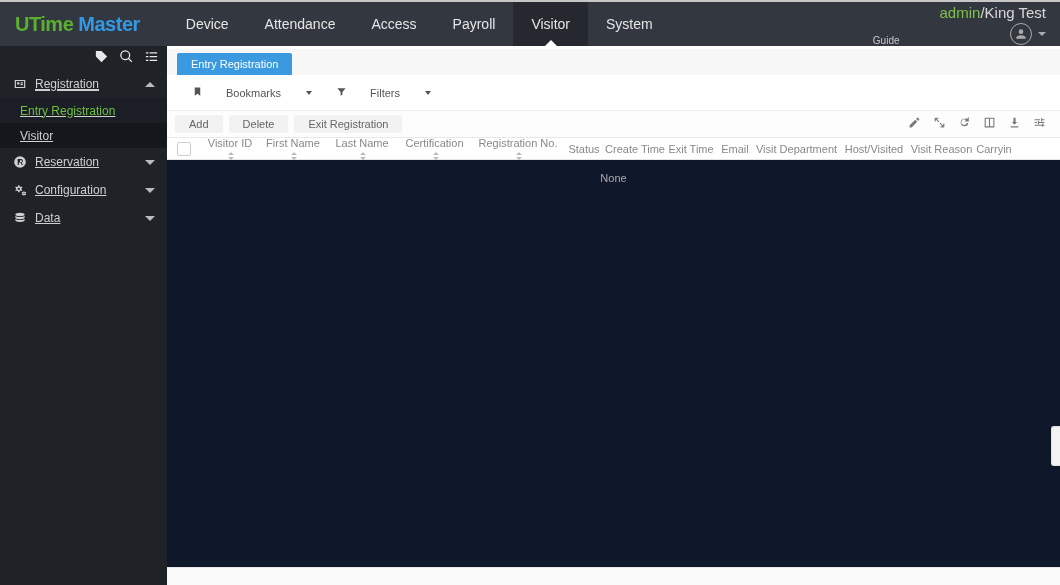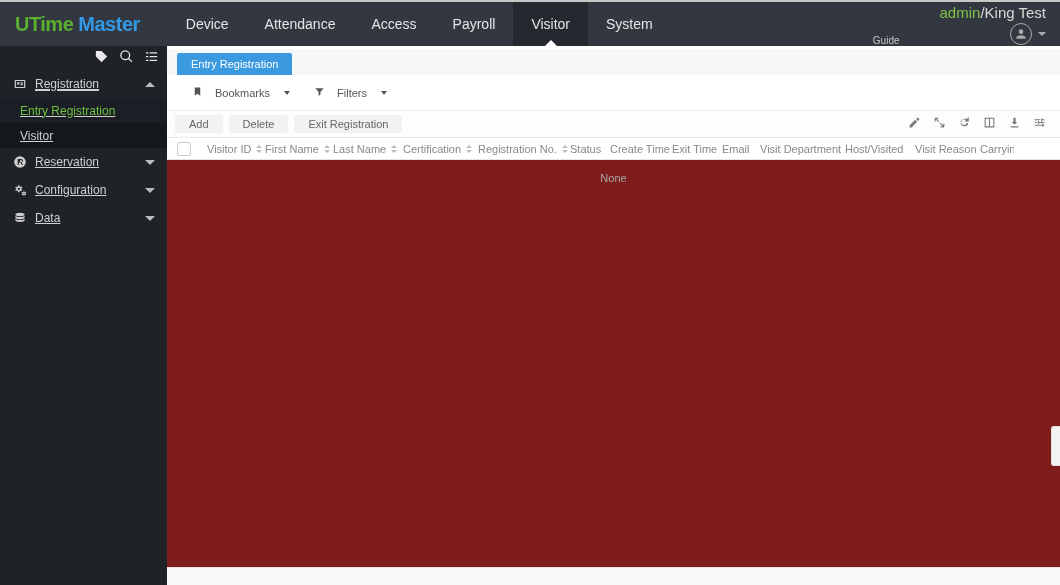--- a/index.html
+++ b/index.html
@@ -56,41 +56,41 @@
     .side-sub-item { font-size:12px; color:#cfcfcf; height:25px; display:flex; align-items:center; padding-left:20px; cursor:pointer; }
     .side-sub-item.active { color:#6fbf3f; background:#1b1f25; }
 
     .main { flex:1; background:#fff; position:relative; display:flex; flex-direction:column; }
     .tab-strip { background:#f7f7f7; height:26px; display:flex; align-items:flex-end; padding:0 0 0 10px; border-bottom:0; margin-top:3px;}
     .tab {
       background:#3b99e0; color:#fff; font-size:11px; padding:5px 14px; border-radius:2px 2px 0 0;
       height:22px; line-height:12px; display:flex; align-items:center; cursor:pointer;
     }
     .toolbar-row { height:36px; display:flex; align-items:center; padding:0 25px; font-size:11px; color:#555; border-bottom:1px solid #eee; gap:24px; }
-    .toolbar-ctrl { display:flex; align-items:center; gap:12px; cursor:pointer; }
+    .toolbar-ctrl { display:flex; align-items:center; gap:23px; cursor:pointer; }
     .toolbar-ctrl svg { width:11px; height:11px; fill:#555; }
     .caret-sm { width:0; height:0; border-left:3px solid transparent; border-right:3px solid transparent; border-top:4px solid #555; margin-left:2px; }
 
     .action-row { height:27px; display:flex; align-items:center; padding:0 8px 0 8px; background:#fdfdfd; border-bottom:1px solid #e8e8e8; }
     .action-btn { font-size:11px; color:#666; padding:3px 14px; margin-right:6px; background:#f2f2f2; border-radius:2px; cursor:pointer; }
     .action-icons { margin-left:auto; display:flex; align-items:center; gap:12px; padding-right:6px; }
     .action-icons svg { width:13px; height:13px; fill:#7a7a7a; cursor:pointer; }
     .action-icons .stroke svg { fill:none; stroke:#7a7a7a; stroke-width:2; }
 
     .table-head-row {
       height:22px; display:flex; align-items:center; font-size:11px; color:#888;
       background:#fff; border-bottom:1px solid #e5e5e5; padding-left:8px;
     }
     .chk { width:14px; height:14px; border:1px solid #ccc; border-radius:2px; margin-right:10px; margin-left:2px; }
-    .th { padding: 0 6px; display:flex; align-items:center; gap:3px; white-space:nowrap; }
+    .th { padding: 0 6px; display:flex; align-items:center; gap:3px; white-space:nowrap;flex-direction:column; }
     .sort { display:inline-flex; flex-direction:column; line-height:3px; margin-left:2px; }
     .sort .up { width:0; height:0; border-left:3px solid transparent; border-right:3px solid transparent; border-bottom:3px solid #bbb; }
     .sort .dn { width:0; height:0; border-left:3px solid transparent; border-right:3px solid transparent; border-top:3px solid #bbb; margin-top:2px; }
 
-    .table-body { flex:1; position:relative; background:#7f1d1d; }
+    .table-body { flex:1; position:relative; background:#0f172a; }
     .none-text { text-align:center; font-size:11px; color:#aaa; margin-top:12px; }
 
     .right-tab-handle {
       position:absolute; right:-1px; top:266px; width:10px; height:40px;
       background:#f3f3f3; border:1px solid #e0e0e0; border-right:none;
       border-radius:3px 0 0 3px;
     }
 
     .bottom-panel { height:18px; border-top:1px solid #e9e9e9; background:#fafafa; }
   </style>

